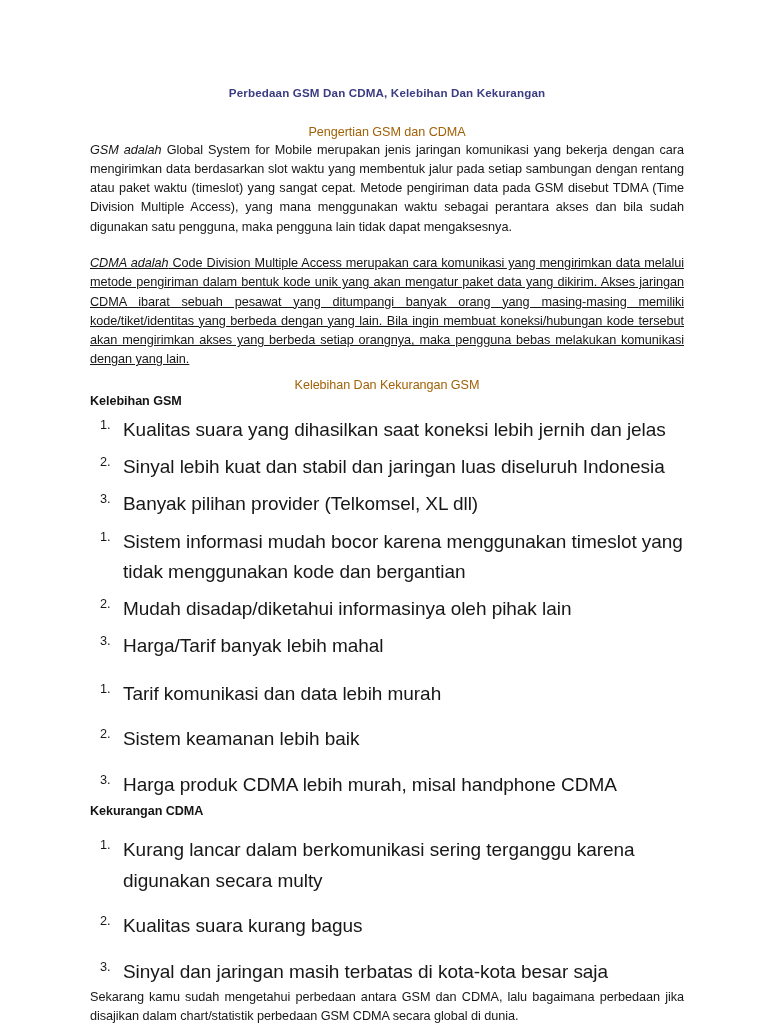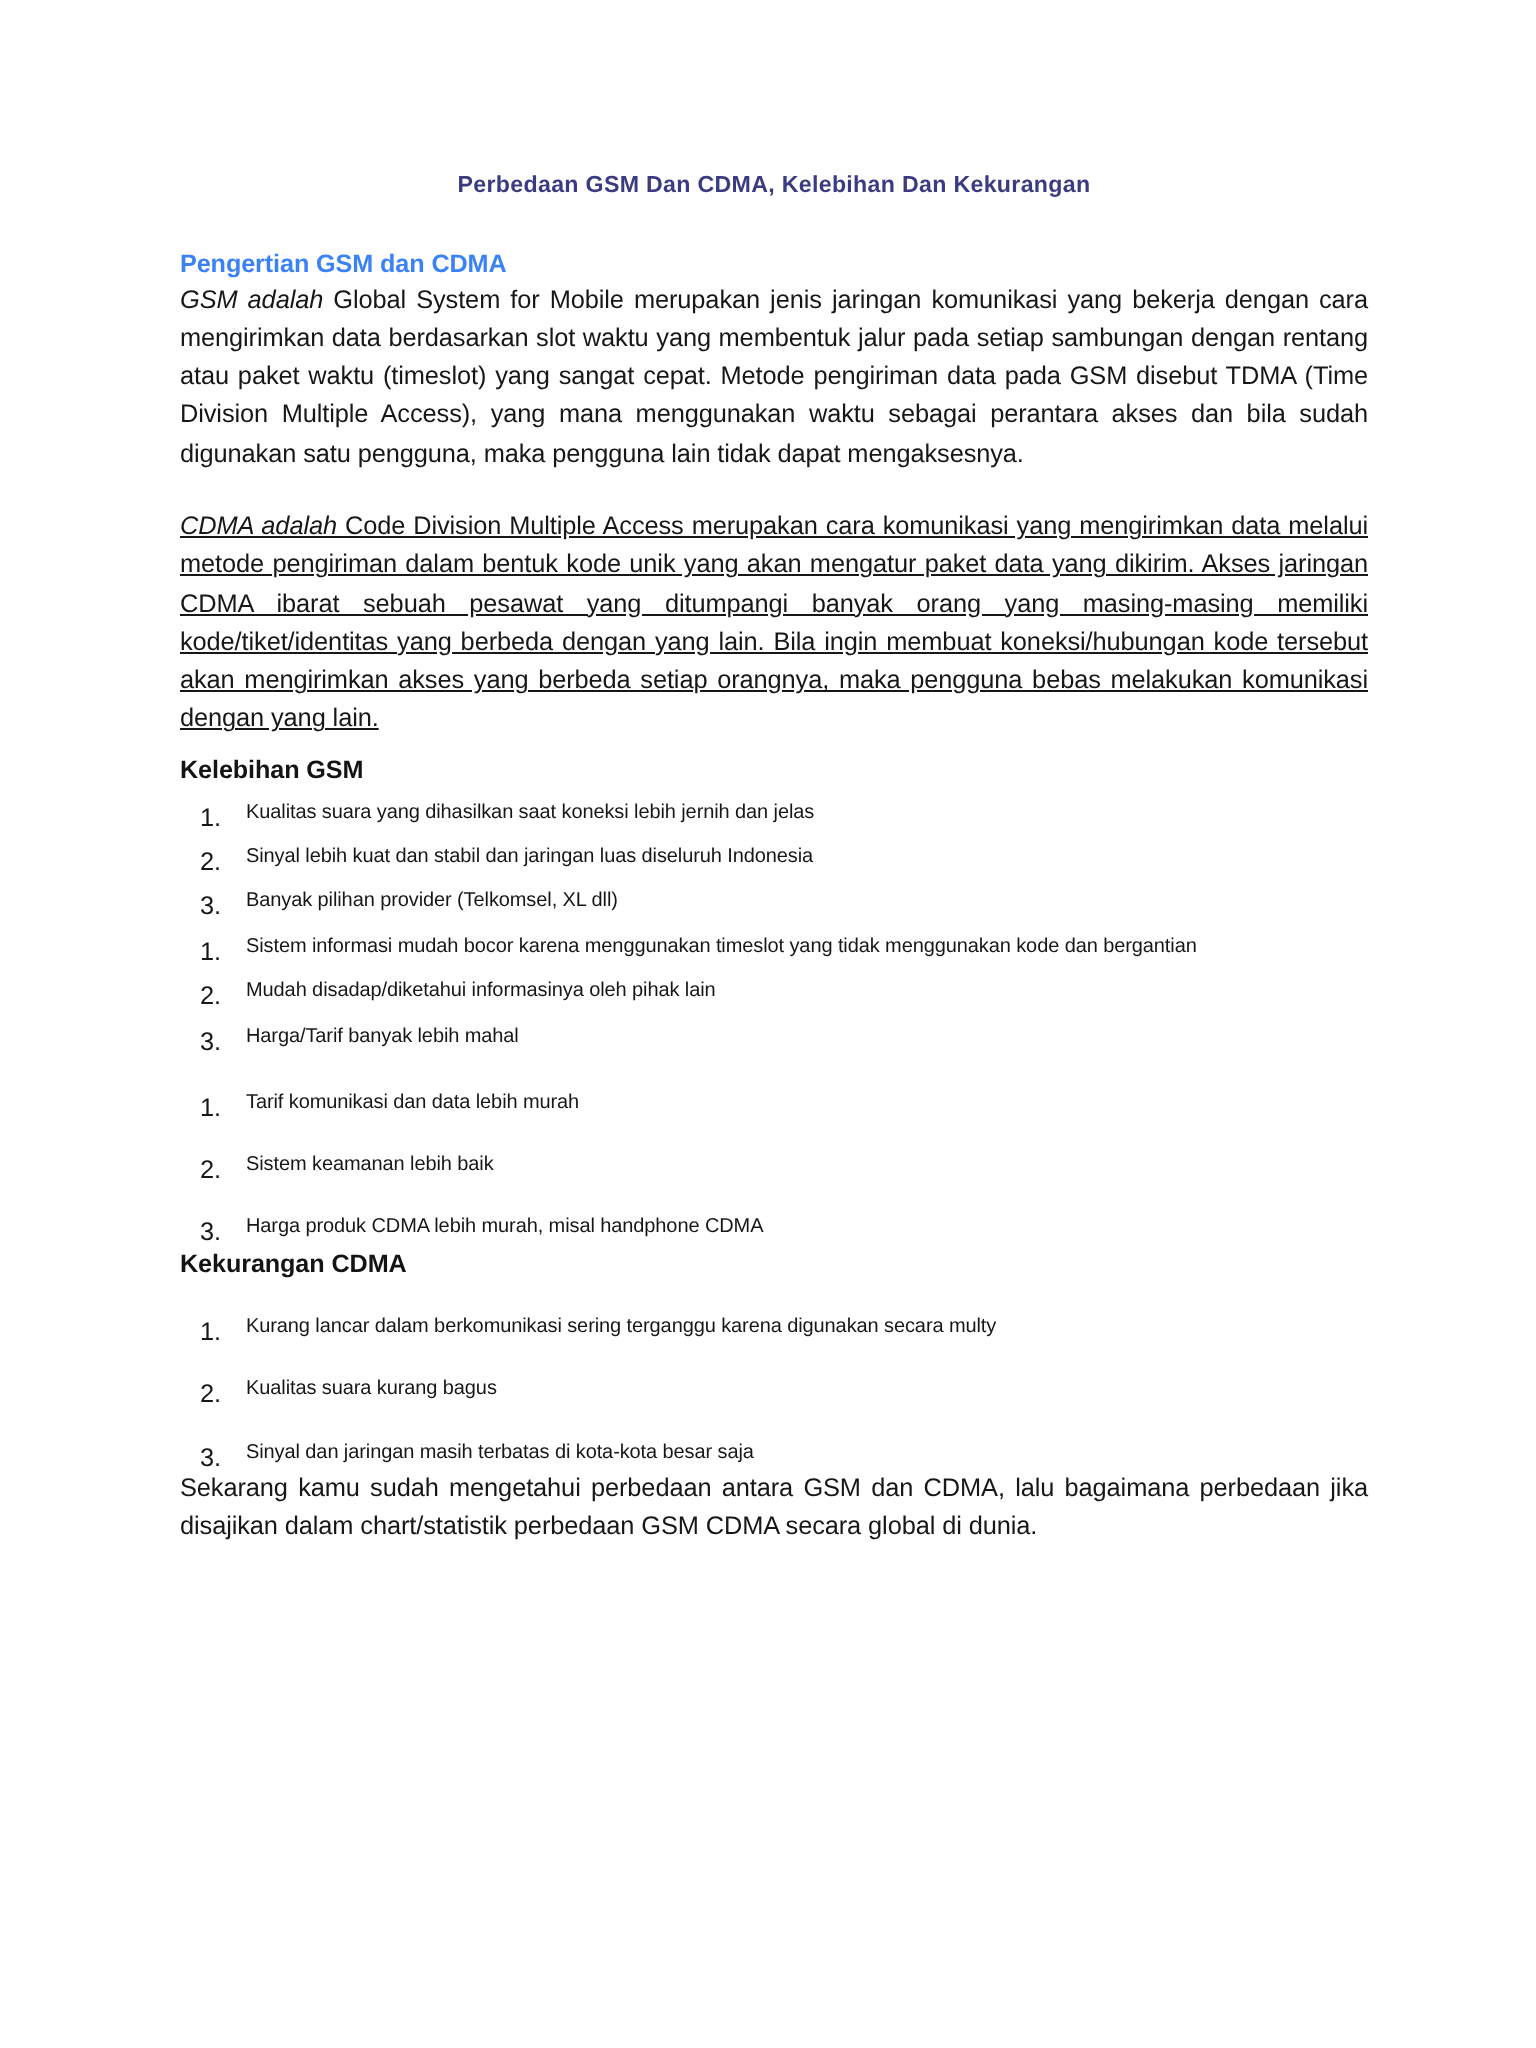--- a/index.html
+++ b/index.html
@@ -31,25 +31,26 @@
     font-size: 11.6px;
     font-weight: bold;
     color: #3b3b82;
     letter-spacing: 0.15px;
     margin: 0 0 24px 0;
     line-height: 1.2;
   }
 
   .section-heading {
     font-size: 12.6px;
-    font-weight: bold;
-    color: #3b82f6;
+    font-weight: normal;
+    color: #a16207;
     margin: 0;
     line-height: 1.32;
     letter-spacing: -0.05px;
+    text-align: center;
   }
 
   .sub-heading {
     font-size: 12.6px;
     font-weight: bold;
     color: #141414;
     margin: 0;
     line-height: 1.34;
     letter-spacing: -0.05px;
   }
@@ -77,21 +78,21 @@
     list-style: none;
     margin: 0;
     padding: 0;
     counter-reset: itemnum;
   }
 
   ol.num-list > li {
     counter-increment: itemnum;
     position: relative;
     padding-left: 33px;
-    font-size: 10px;
+    font-size: 19px;
     line-height: 1.62;
     color: #171717;
     margin-top: 6px;
     letter-spacing: -0.05px;
   }
 
   ol.num-list > li:first-child {
     margin-top: 5px;
   }
 
@@ -125,20 +126,21 @@
   <h1 class="doc-title">Perbedaan GSM Dan CDMA, Kelebihan Dan Kekurangan</h1>
 
   <h2 class="section-heading">Pengertian GSM dan CDMA</h2>
 
   <p class="body-para"><span class="ital">GSM adalah</span><span> Global System for Mobile merupakan jenis jaringan komunikasi yang bekerja dengan cara mengirimkan data berdasarkan slot waktu yang membentuk jalur pada setiap sambungan dengan rentang atau paket waktu (timeslot) yang sangat cepat. Metode pengiriman data pada GSM disebut TDMA (Time Division Multiple Access), yang mana menggunakan waktu sebagai perantara akses dan bila sudah digunakan satu pengguna, maka pengguna lain tidak dapat mengaksesnya.</span></p>
 
   <p class="body-para gap-above"><span class="ital">CDMA adalah</span><span> Code Division Multiple Access merupakan cara komunikasi yang mengirimkan data melalui metode pengiriman dalam bentuk kode unik yang akan mengatur paket data yang dikirim. Akses jaringan CDMA ibarat sebuah pesawat yang ditumpangi banyak orang yang masing-masing memiliki kode/tiket/identitas yang berbeda dengan yang lain. Bila ingin membuat koneksi/hubungan kode tersebut akan mengirimkan akses yang berbeda setiap orangnya, maka pengguna bebas melakukan komunikasi dengan yang lain.</span></p>
 
   <div class="block-gap-sm"></div>
 
+  <h2 class="section-heading">Kelebihan Dan Kekurangan GSM</h2>
   <h3 class="sub-heading">Kelebihan GSM</h3>
 
   <ol class="num-list">
     <li>Kualitas suara yang dihasilkan saat koneksi lebih jernih dan jelas</li>
     <li>Sinyal lebih kuat dan stabil dan jaringan luas diseluruh Indonesia</li>
     <li>Banyak pilihan provider (Telkomsel, XL dll)</li>
   </ol>
 
   <div class="block-gap-xs"></div>
 

